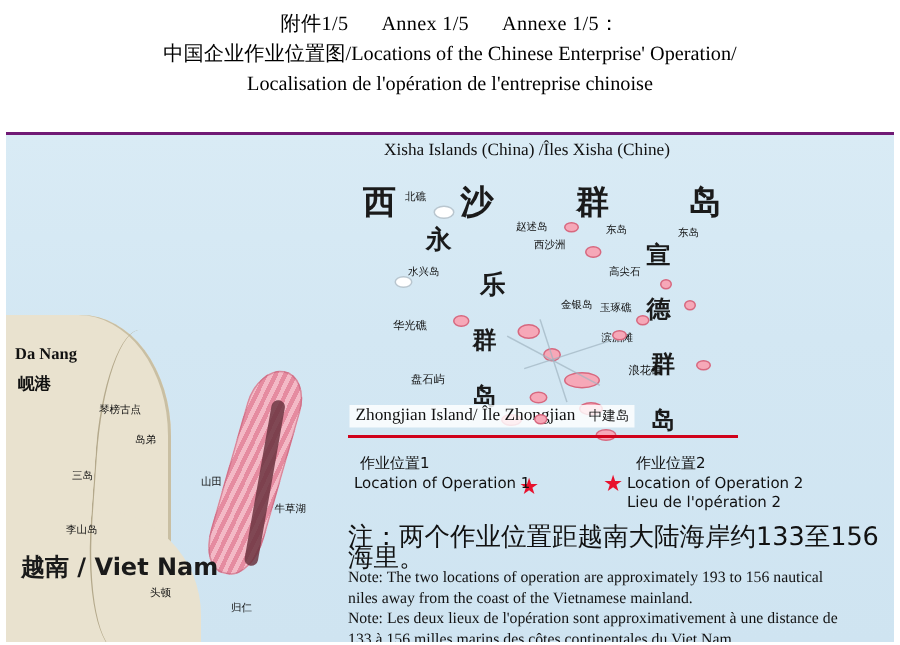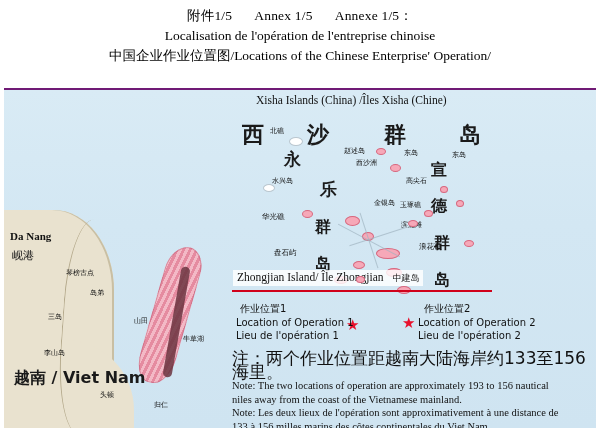--- a/index.html
+++ b/index.html
@@ -123,22 +123,22 @@
 </style>
 </head>
 <body>
 
 <div class="page">
 
   <div class="title-block">
     <div class="title-line title-line1">
       <span>附件1/5</span><span class="sp"></span><span>Annex  1/5</span><span class="sp"></span><span>Annexe 1/5：</span>
     </div>
+    <div class="title-line">中国企业作业位置图/Locations of the Chinese Enterprise' Operation/</div>
     <div class="title-line">Localisation de l'opération de l'entreprise chinoise</div>
-    <div class="title-line">中国企业作业位置图/Locations of the Chinese Enterprise' Operation/</div>
   </div>
 
   <div class="map">
     <div class="sea"></div>
     <div class="landmass"></div>
     <div class="land2"></div>
     <div class="coast"></div>
 
     <div class="band"></div>
     <div class="band-dark"></div>
@@ -189,21 +189,21 @@
     <div class="isl" style="left:386px;top:74px;width:9px;height:6px;"></div>
     <div class="isl" style="left:372px;top:58px;width:8px;height:5px;"></div>
     <div class="isl w" style="left:285px;top:47px;width:12px;height:7px;"></div>
     <div class="isl w" style="left:259px;top:94px;width:10px;height:6px;"></div>
 
     <div class="hairline" style="left:330px;top:150px;width:70px;transform:rotate(28deg);"></div>
     <div class="hairline" style="left:344px;top:146px;width:60px;transform:rotate(-18deg);"></div>
     <div class="hairline" style="left:336px;top:150px;width:58px;transform:rotate(72deg);"></div>
 
     <div class="map-text" style="left:6px;top:140px;font-size:11px;font-weight:bold;">Da Nang</div>
-    <div class="map-text cn" style="left:8px;top:158px;font-size:11px;font-weight:normal;">岘港</div>
+    <div class="map-text cn" style="left:8px;top:158px;font-size:11px;font-weight:bold;">岘港</div>
     <div class="map-text cn" style="left:62px;top:178px;font-size:7px;">琴榜古点</div>
     <div class="map-text cn" style="left:86px;top:198px;font-size:7px;">岛弟</div>
     <div class="map-text cn" style="left:44px;top:222px;font-size:7px;">三岛</div>
     <div class="map-text cn" style="left:130px;top:226px;font-size:7px;">山田</div>
     <div class="map-text cn" style="left:140px;top:244px;font-size:7px;margin-left:39px;">牛草湖</div>
     <div class="map-text cn" style="left:40px;top:258px;font-size:7px;">李山岛</div>
     <div class="map-text cn" style="left:96px;top:300px;font-size:7px;">头顿</div>
     <div class="map-text cn" style="left:150px;top:310px;font-size:7px;">归仁</div>
 
     <div class="map-text cn-big" style="left:10px;top:278px;font-size:16px;">越南 / Viet Nam</div>
@@ -213,21 +213,20 @@
       <span class="cn" style="font-size:9px;margin-left:6px;">中建岛</span>
     </div>
     <div class="isl" style="left:352px;top:186px;width:7px;height:5px;"></div>
     <div class="red-rule"></div>
 
     <span class="star" style="left:342px;top:228px;">★</span>
     <span class="star" style="left:398px;top:226px;">★</span>
 
     <div class="oplabel" style="left:236px;top:212px;">作业位置1</div>
     <div class="oplabel en" style="left:232px;top:227px;">Location  of Operation 1</div>
-    <div class="oplabel en" style="left:232px;top:240px;">Lieu de l'opération 1</div>
 
     <div class="oplabel" style="left:420px;top:212px;">作业位置2</div>
     <div class="oplabel en" style="left:414px;top:227px;">Location  of Operation 2</div>
     <div class="oplabel en" style="left:414px;top:240px;">Lieu de l'opération 2</div>
 
     <div class="notes" style="top:262px;">
       <div class="cnline">注：两个作业位置距越南大陆海岸约133至156海里。</div>
       <div>Note: The two locations of operation are approximately 193 to 156 nautical</div>
       <div>niles away from the coast of the Vietnamese mainland.</div>
       <div>Note: Les deux lieux de l'opération sont approximativement à une distance de</div>

